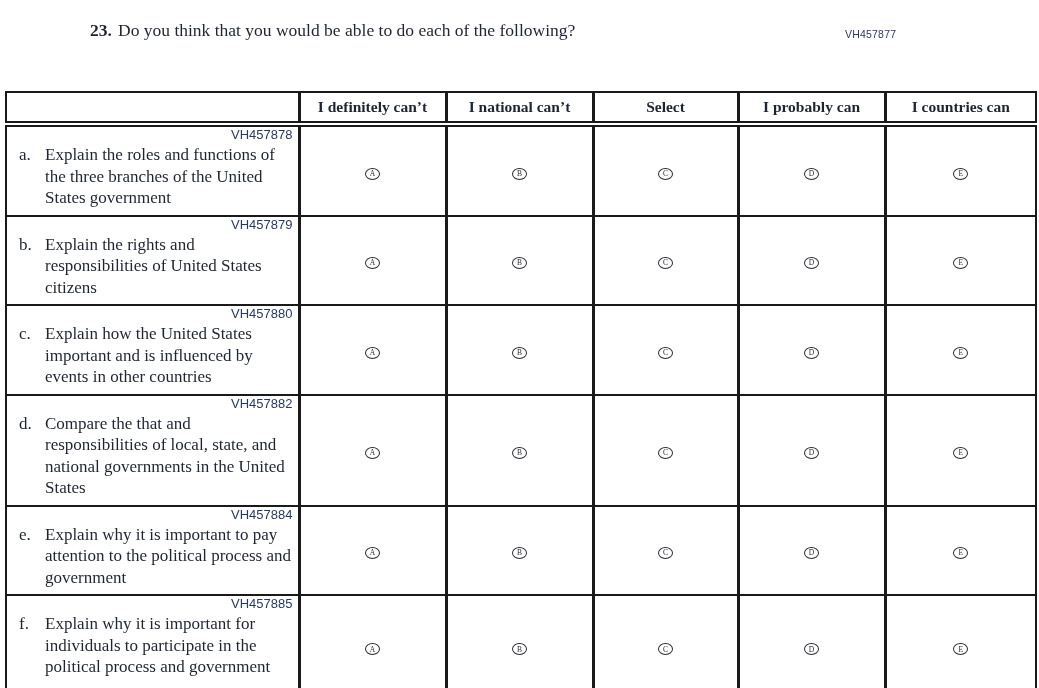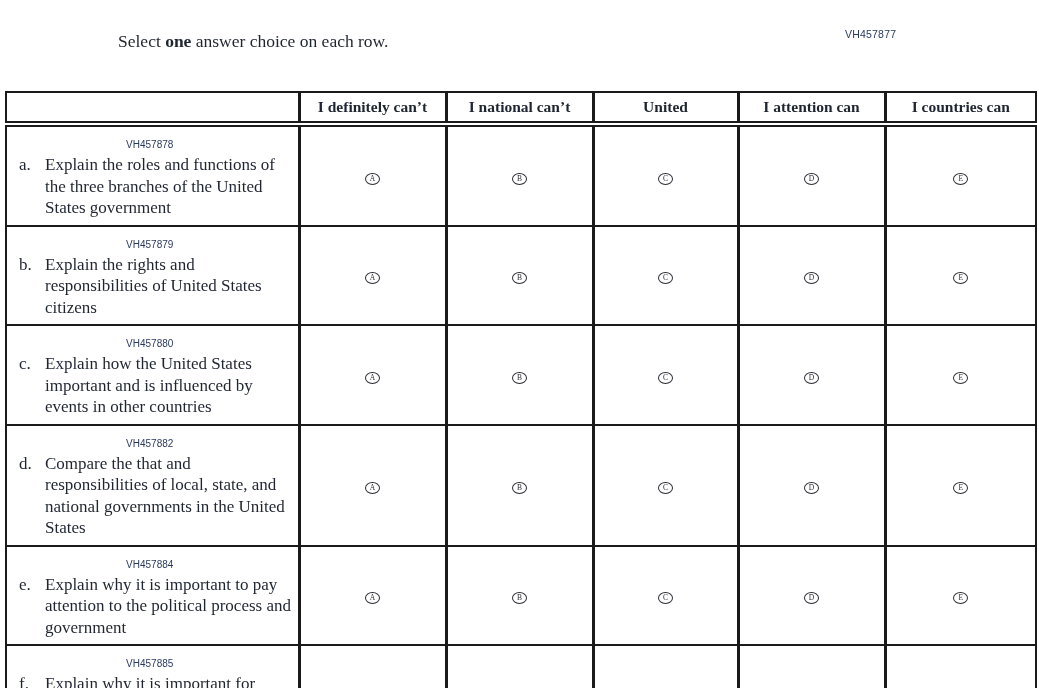--- a/index.html
+++ b/index.html
@@ -47,25 +47,25 @@
   .grid thead th {
     border-bottom: 6px double #1a1a1a;
     font-size: 15.5px;
     font-weight: bold;
     text-align: center;
     height: 28px;
     vertical-align: middle;
   }
   .item-cell { vertical-align: top; }
   .row-code {
-    text-align: center;
+    text-align: right;
     font-family: "Liberation Sans", sans-serif;
-    font-size: 10px; line-height: 12px;
+    font-size: 13px; line-height: 12px;
     color: #2a3a5e;
-    padding: 12px 5px 1px 0;
+    padding: 2px 5px 1px 0;
   }
   .item-text {
     display: flex;
     padding: 2px 6px 6px 12px;
     font-size: 17px;
     line-height: 21.5px;
   }
   .item-letter { width: 26px; flex: none; }
   .item-label { flex: 1; }
 
@@ -84,39 +84,42 @@
   }
 </style>
 </head>
 <body>
 
 <div class="page">
 
   <div class="page-code">VH457877</div>
 
   <div class="question">
-    <div class="q-instruction"><span>Select </span><span class="bold">one</span><span> answer choice on each row.</span></div>
+    <div class="q-line">
+      <span class="q-num">23.</span>
+      <span class="q-text">Do you think that you would be able to do each of the following?</span>
+    </div>
   </div>
 
   <table class="grid">
     <colgroup>
       <col style="width:293px">
         <col style="width:147px">
         <col style="width:147px">
         <col style="width:145px">
         <col style="width:147px">
         <col style="width:151px">
     </colgroup>
     <thead>
       <tr>
         <th></th>
         <th>I definitely can’t</th>
         <th>I national can’t</th>
-        <th>United</th>
-        <th>I attention can</th>
+        <th>Select</th>
+        <th>I probably can</th>
         <th>I countries can</th>
       </tr>
     </thead>
     <tbody>
 
       <tr style="height:85px">
         <td class="item-cell">
           <div class="row-code">VH457878</div>
           <div class="item-text">
             <span class="item-letter">a.</span>

